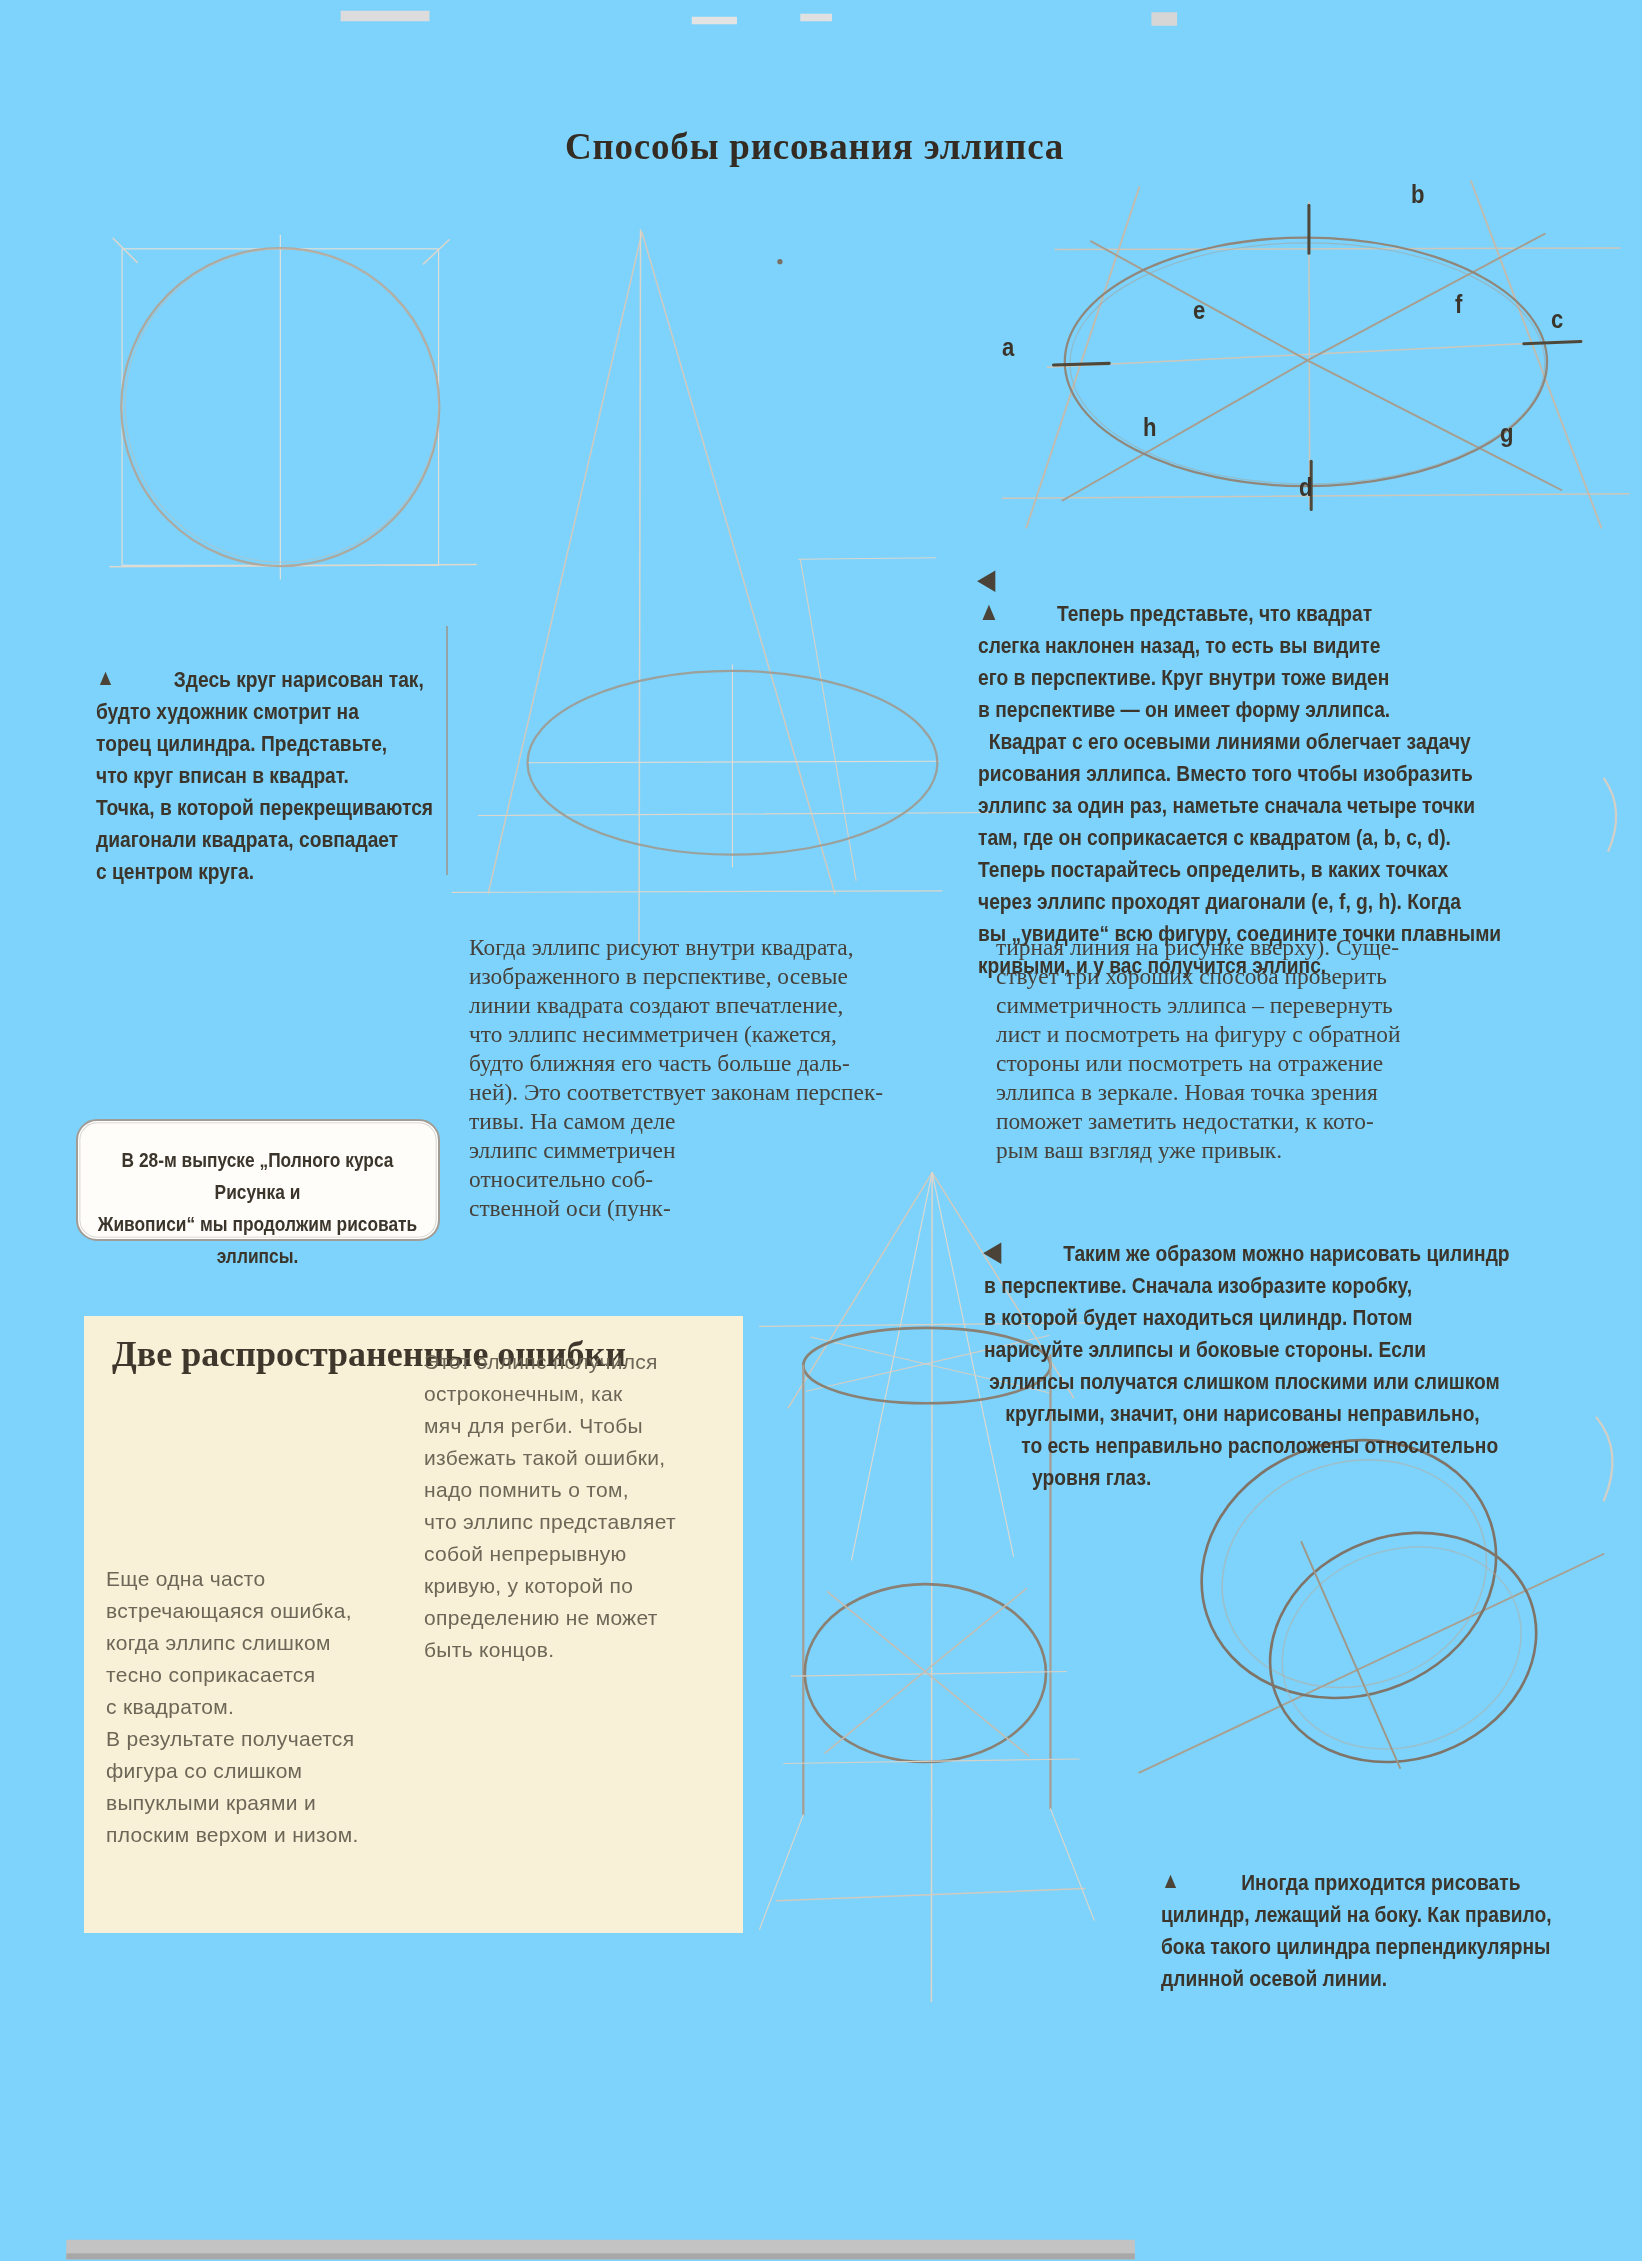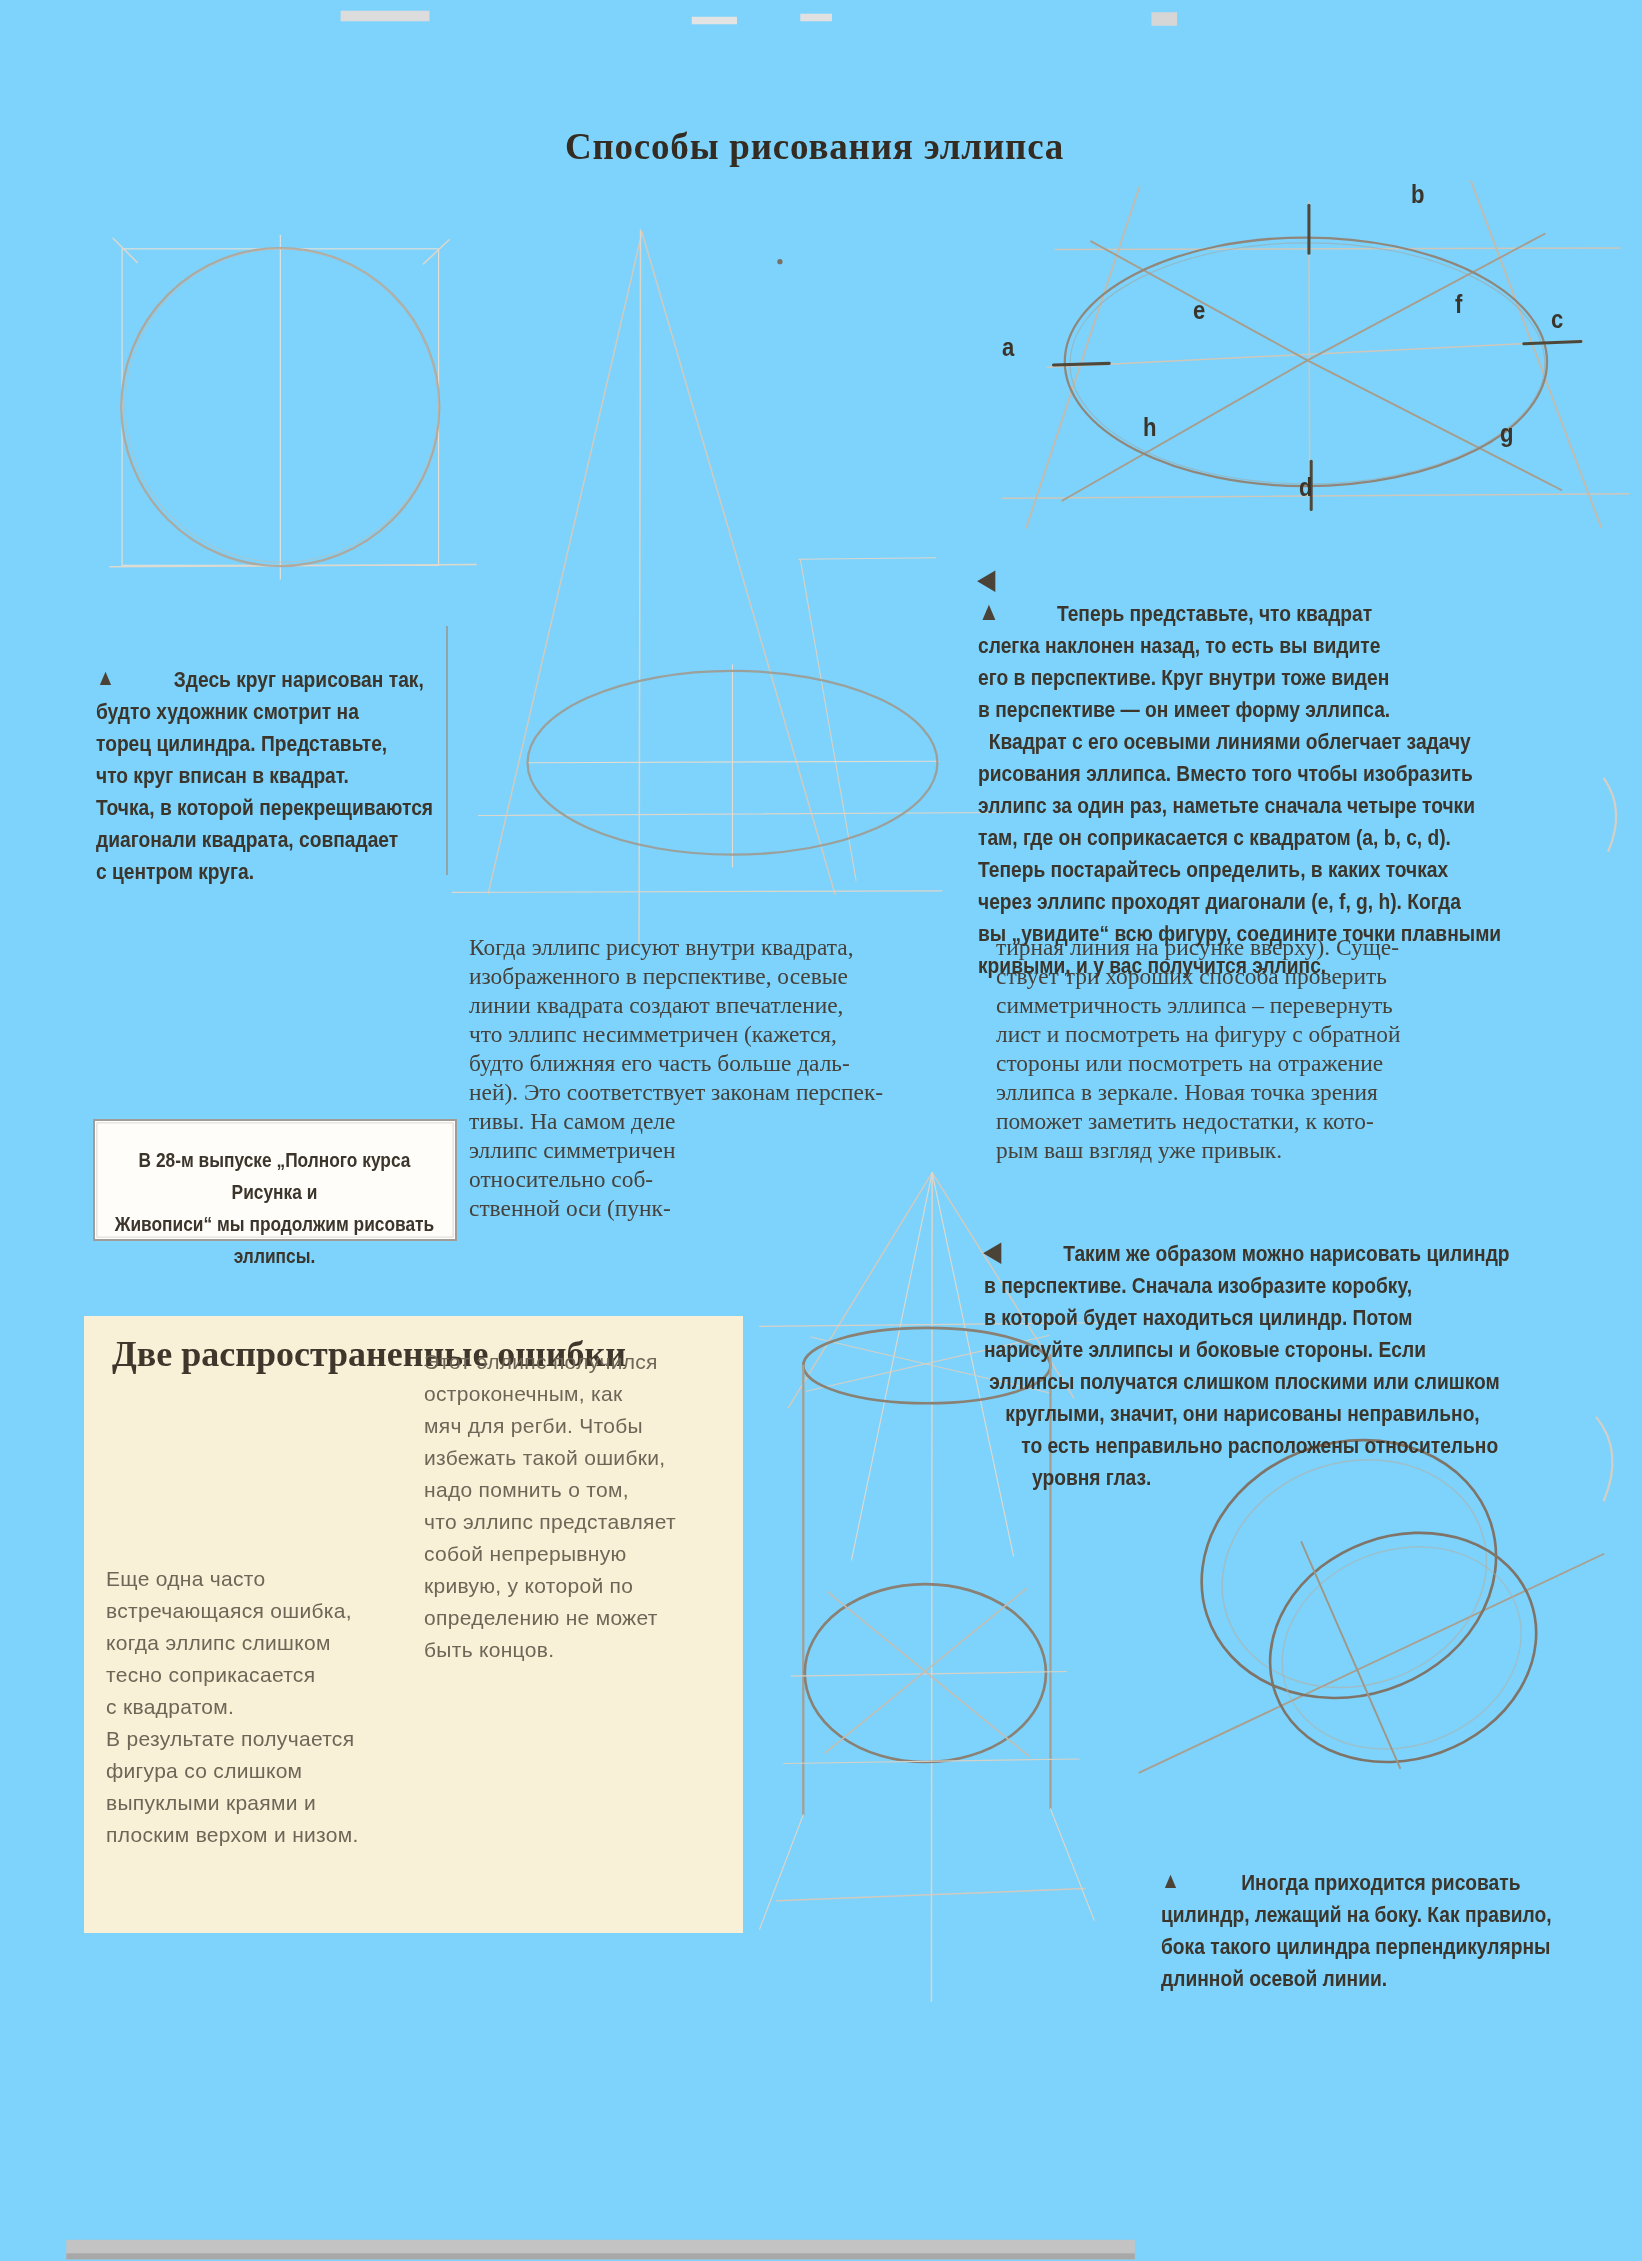--- a/index.html
+++ b/index.html
@@ -191,21 +191,21 @@
 изображенного в перспективе, осевые
 линии квадрата создают впечатление,
 что эллипс несимметричен (кажется,
 будто ближняя его часть больше даль-
 ней). Это соответствует законам перспек-
 тивы. На самом деле
 эллипс симметричен
 относительно  соб-
 ственной оси (пунк-</div>
 
-  <div id="note-box" class="abs" style="left:93px;top:1119px;width:360px;height:118px;">
+  <div id="note-box" class="abs" style="left:76px;top:1119px;width:360px;height:118px;border-radius:21px;">
     <div id="note-text" class="cond abs" style="left:-10.6px;top:22.6px;width:381px;">В 28-м выпуске „Полного курса Рисунка и
 Живописи“ мы продолжим рисовать эллипсы.</div>
   </div>
 
   <div id="mistakes-box" class="abs" style="left:84px;top:1316px;width:659px;height:617px;"></div>
   <div id="mistakes-title" class="abs" style="left:112px;top:1333px;width:528px;">Две распространенные ошибки</div>
   <div class="abs notetext" style="left:424px;top:1346px;width:309px;">Этот эллипс получился
 остроконечным, как
 мяч для регби. Чтобы
 избежать такой ошибки,

